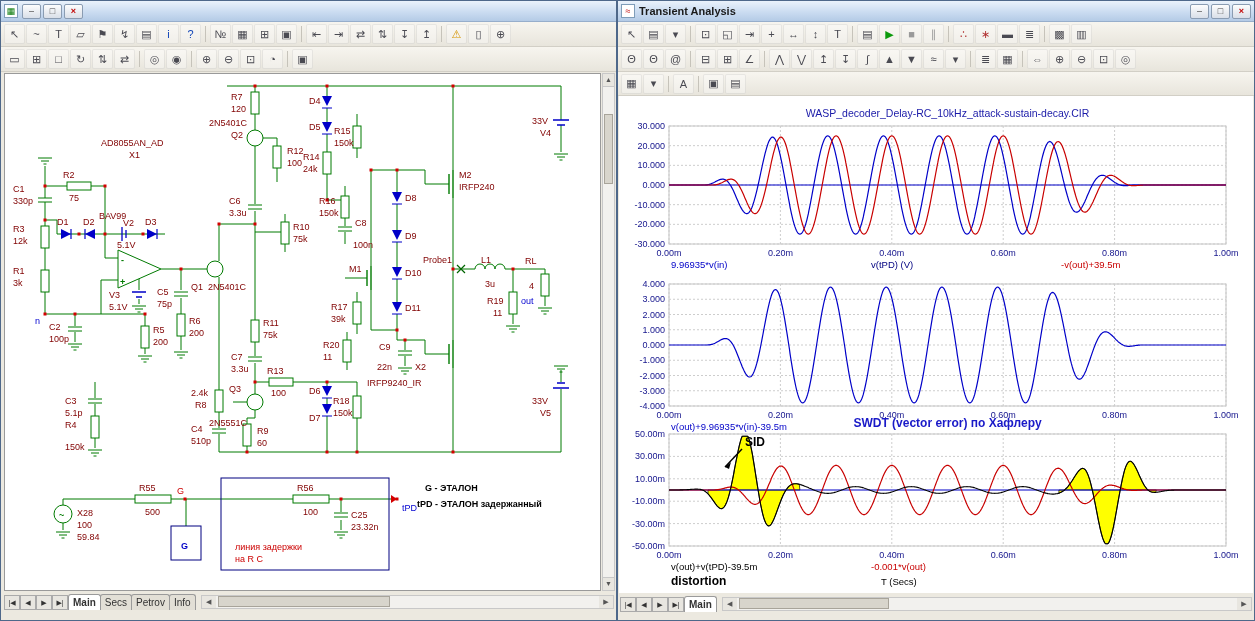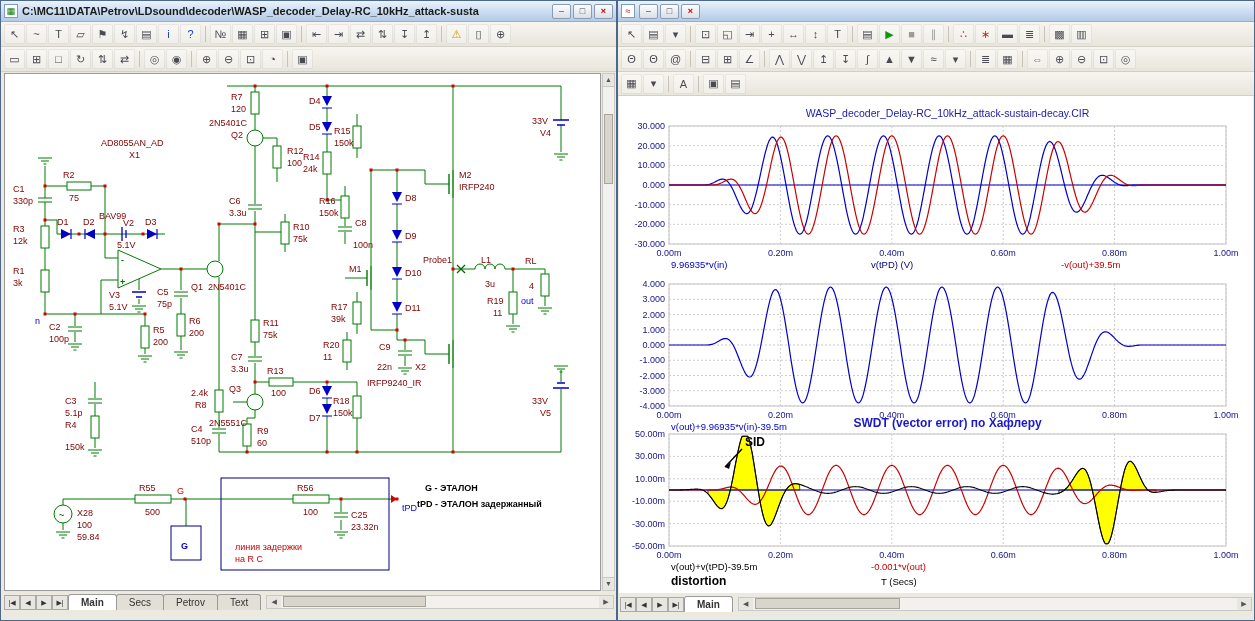--- a/index.html
+++ b/index.html
@@ -19,21 +19,21 @@
   .tbtn{width:21px;height:20px;display:flex;align-items:center;justify-content:center;font-size:11px;color:#4A4A52;border:1px solid rgba(0,0,0,0.07);border-radius:2px;background:rgba(255,255,255,0.35)}
   .tbtn .g{pointer-events:none}
   .tsep{width:1px;height:16px;background:#C6C3BA;margin:0 3px;border:none}
   .schem{position:absolute;left:3px;top:72px;width:597px;height:518px;background:#fff;border:1px solid #9A9A9A;overflow:hidden}
   .vscroll{position:absolute;left:601px;top:72px;width:13px;height:518px;background:#F2F1EE;border:1px solid #C8C8C8}
   .sbtn{height:13px;width:100%;font-size:7px;text-align:center;line-height:12px;color:#555;background:#E8E6E0;border-bottom:1px solid #C8C8C8}
   .sbtn.bottom{position:absolute;bottom:0;border-top:1px solid #C8C8C8;border-bottom:none}
   .vthumb{position:absolute;left:1px;top:40px;width:9px;height:70px;background:#D8D5CC;border:1px solid #A8A49A}
   .tabrow{position:absolute;height:17px;display:flex;align-items:flex-end;font-size:10px}
   .navbtn{width:16px;height:15px;border:1px solid #AAA;background:#E8E6E0;font-size:7px;text-align:center;line-height:13px;color:#333;flex:0 0 auto}
-  .tab{height:16px;padding:0 12px;border:1px solid #9A9A9A;border-bottom:none;background:#E2DFD6;margin-right:-1px;border-radius:3px 3px 0 0;line-height:15px;color:#333}
+  .tab{height:16px;padding:0 4px;border:1px solid #9A9A9A;border-bottom:none;background:#E2DFD6;margin-right:-1px;border-radius:3px 3px 0 0;line-height:15px;color:#333}
   .tab.active{background:#fff;font-weight:bold}
   .hscroll{flex:1;height:14px;background:#F2F1EE;border:1px solid #C8C8C8;display:flex;margin-left:6px;align-self:center}
   .hbtn{width:14px;height:100%;font-size:7px;text-align:center;line-height:12px;color:#555;background:#E8E6E0}
   .htrack{flex:1;position:relative}
   .hthumb{position:absolute;top:0;left:2px;height:11px;background:#D8D5CC;border:1px solid #A8A49A}
   .charts{position:absolute;top:95px;left:1px;right:1px;height:497px;background:#fff}
   svg{font-family:"Liberation Sans",sans-serif}
   #schem-svg text{font-size:9px}
   .lm{fill:#800000}.lb{fill:#0000D0}.lr{fill:#CC0000}
   .lk{fill:#000;font-weight:bold;font-size:11px}
@@ -47,21 +47,20 @@
   #charts-svg .big{font-size:12px}
 </style>
 </head>
 <body>
 
 <div class="screen">
 
   <div class="window win-left">
     <div class="titlebar">
       <span class="appicon green">▦</span>
-      <span class="titletext">C:\MC11\DATA\Petrov\LDsound\decoder\WASP_decoder_Delay-RC_10kHz_attack-susta</span>
       <span class="winbtns">
         <span class="winbtn">–</span>
         <span class="winbtn">□</span>
         <span class="winbtn close">×</span>
       </span>
     </div>
     <div class="toolbar" style="top:21px;height:25px">
 
     <div class="tbtn">
           <span class="g">↖</span>
@@ -417,35 +416,36 @@
       <span style="display:flex">
           <span class="navbtn">|◀</span>
           <span class="navbtn">◀</span>
           <span class="navbtn">▶</span>
           <span class="navbtn">▶|</span>
         </span>
       <span style="display:flex">
           <span class="tab active">Main</span>
           <span class="tab">Secs</span>
           <span class="tab">Petrov</span>
-          <span class="tab">Text</span>
+          <span class="tab">Info</span>
         </span>
       <div class="hscroll">
         <div class="hbtn">◀</div>
         <div class="htrack">
             <div class="hthumb" style="width:45%"></div>
           </div>
         <div class="hbtn">▶</div>
       </div>
     </div>
   </div>
 
   <div class="window win-right">
     <div class="titlebar">
       <span class="appicon red">≈</span>
+      <span class="titletext">Transient Analysis</span>
       <span class="winbtns">
         <span class="winbtn">–</span>
         <span class="winbtn">□</span>
         <span class="winbtn close">×</span>
       </span>
     </div>
     <div class="toolbar" style="top:21px;height:25px">
 
     <div class="tbtn">
           <span class="g">↖</span>

